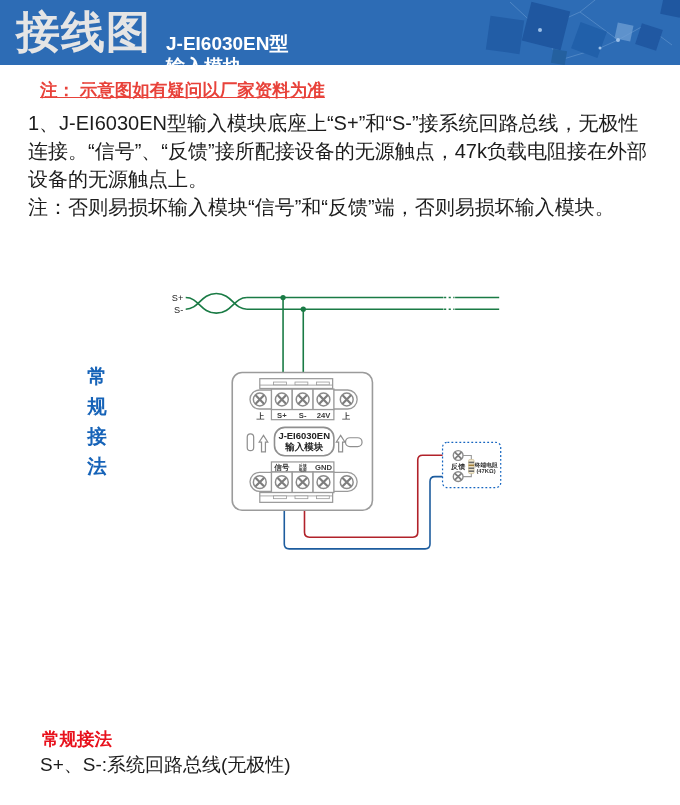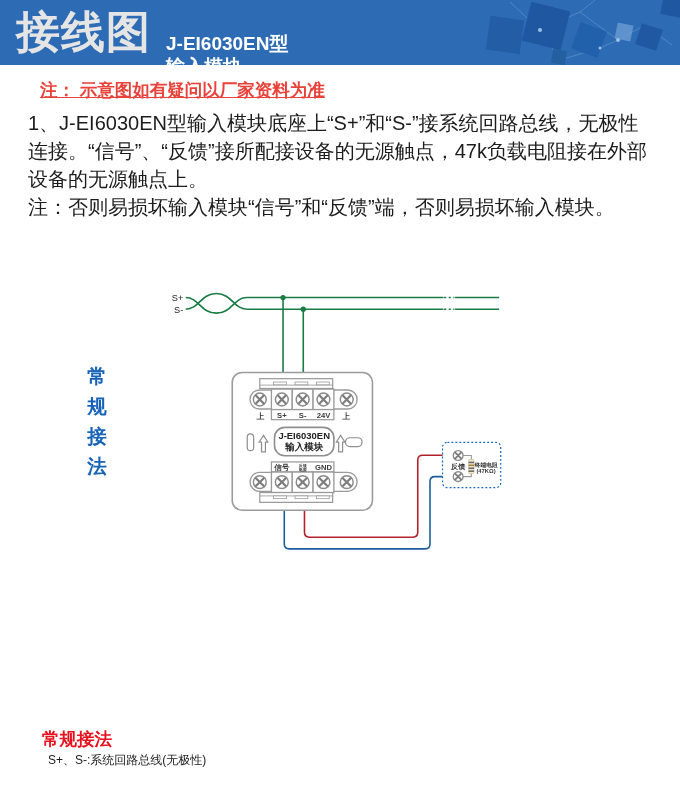--- a/index.html
+++ b/index.html
@@ -33,21 +33,21 @@
   .t-bus{font-size:15px;fill:#222222;}
   .t-term{font-size:12.5px;fill:#3a3a3a;font-weight:600;}
   .t-tiny{font-size:6.5px;fill:#3a3a3a;font-weight:600;}
   .t-mount{font-size:13px;fill:#3a3a3a;font-weight:600;}
   .t-badge{font-size:15.5px;fill:#222222;font-weight:700;}
   .t-fb{font-size:11.5px;fill:#333333;font-weight:700;}
   .t-res{font-size:9.5px;fill:#333333;font-weight:700;}
 
   
   .footer-heading{left:42px;top:727px;font-size:17.5px;font-weight:700;color:#e8111c;}
-  .footer-line{left:48px;top:752px;font-size:12px;color:#1c1c1c;}
+  .footer-line{left:40px;top:752px;font-size:19px;color:#1c1c1c;}
 </style>
 </head>
 <body>
 
 <div class="abs header">
   <svg class="header-deco" width="240" height="65" viewBox="0 0 240 65">
     <g stroke="#7aa7d8" stroke-width="1" opacity="0.45" fill="none">
       <path d="M70 2 L100 30 L140 12 L178 40 L205 25 L232 45"></path>
       <path d="M100 30 L120 60 L160 48 L178 40"></path>
       <path d="M140 12 L160 -4"></path>

